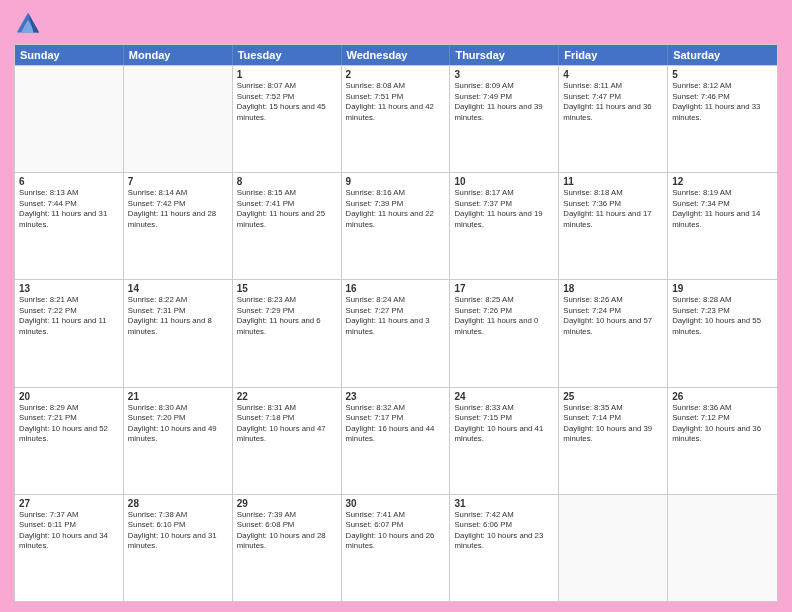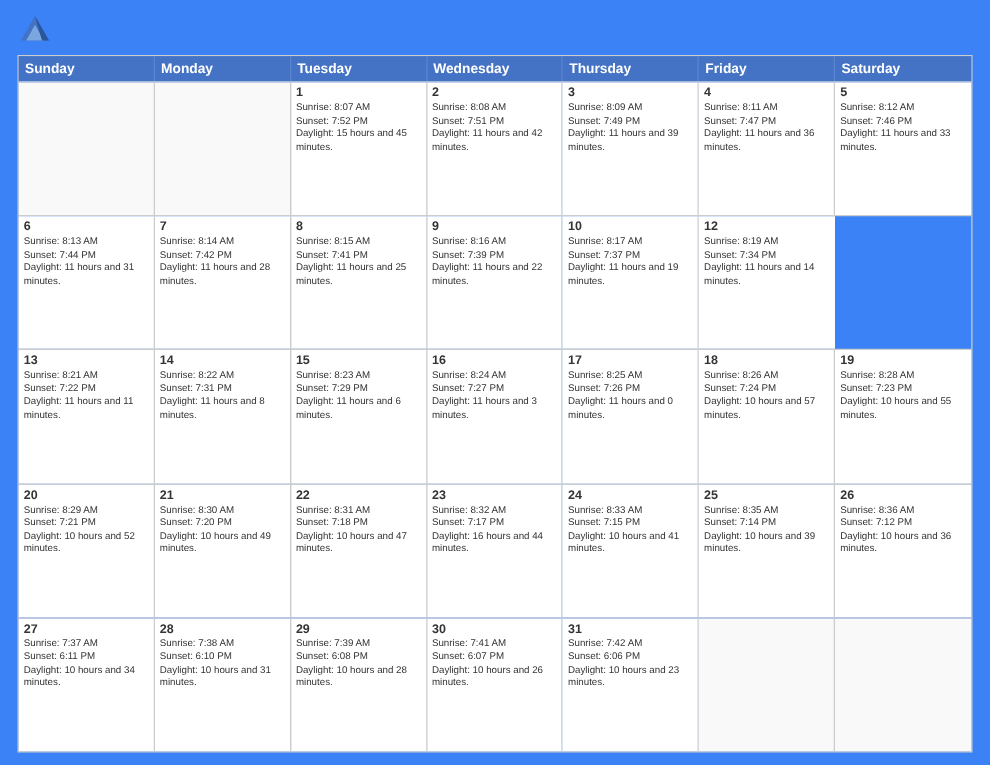--- a/index.html
+++ b/index.html
@@ -6,21 +6,21 @@
     body {
       font-family: Arial, sans-serif;
       background: #fff;
       width: 792px;
       height: 612px;
       overflow: hidden;
     }
     .page {
       width: 792px;
       height: 612px;
-      background: #3b82f6;
+      background: #f9a8d4;
       display: flex;
       flex-direction: column;
       padding: 10px 14px 10px 14px;
     }
     .header {
       display: flex;
       justify-content: space-between;
       align-items: flex-start;
       margin-bottom: 6px;
     }
@@ -200,20 +200,26 @@
             <p>Sunset: 7:39 PM</p>
             <p>Daylight: 11 hours and 22 minutes.</p>
           </div>
           <div class="cal-cell">
             <span class="day-num">10</span>
             <p>Sunrise: 8:17 AM</p>
             <p>Sunset: 7:37 PM</p>
             <p>Daylight: 11 hours and 19 minutes.</p>
           </div>
           <div class="cal-cell">
+            <span class="day-num">11</span>
+            <p>Sunrise: 8:18 AM</p>
+            <p>Sunset: 7:36 PM</p>
+            <p>Daylight: 11 hours and 17 minutes.</p>
+          </div>
+          <div class="cal-cell">
             <span class="day-num">12</span>
             <p>Sunrise: 8:19 AM</p>
             <p>Sunset: 7:34 PM</p>
             <p>Daylight: 11 hours and 14 minutes.</p>
           </div>
         </div>
         <div class="cal-week">
           <div class="cal-cell">
             <span class="day-num">13</span>
             <p>Sunrise: 8:21 AM</p>

